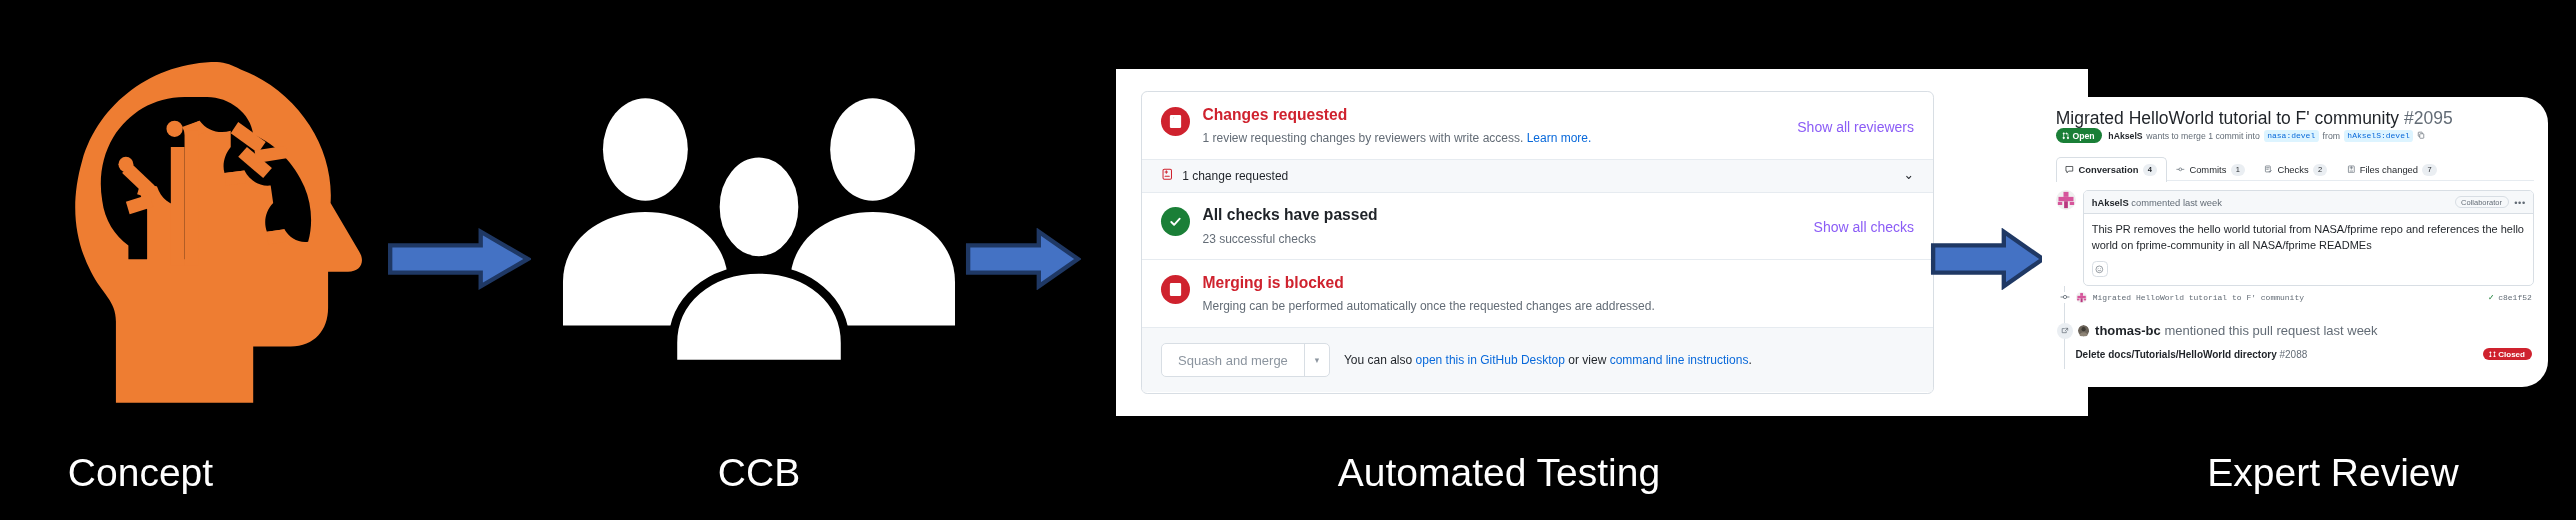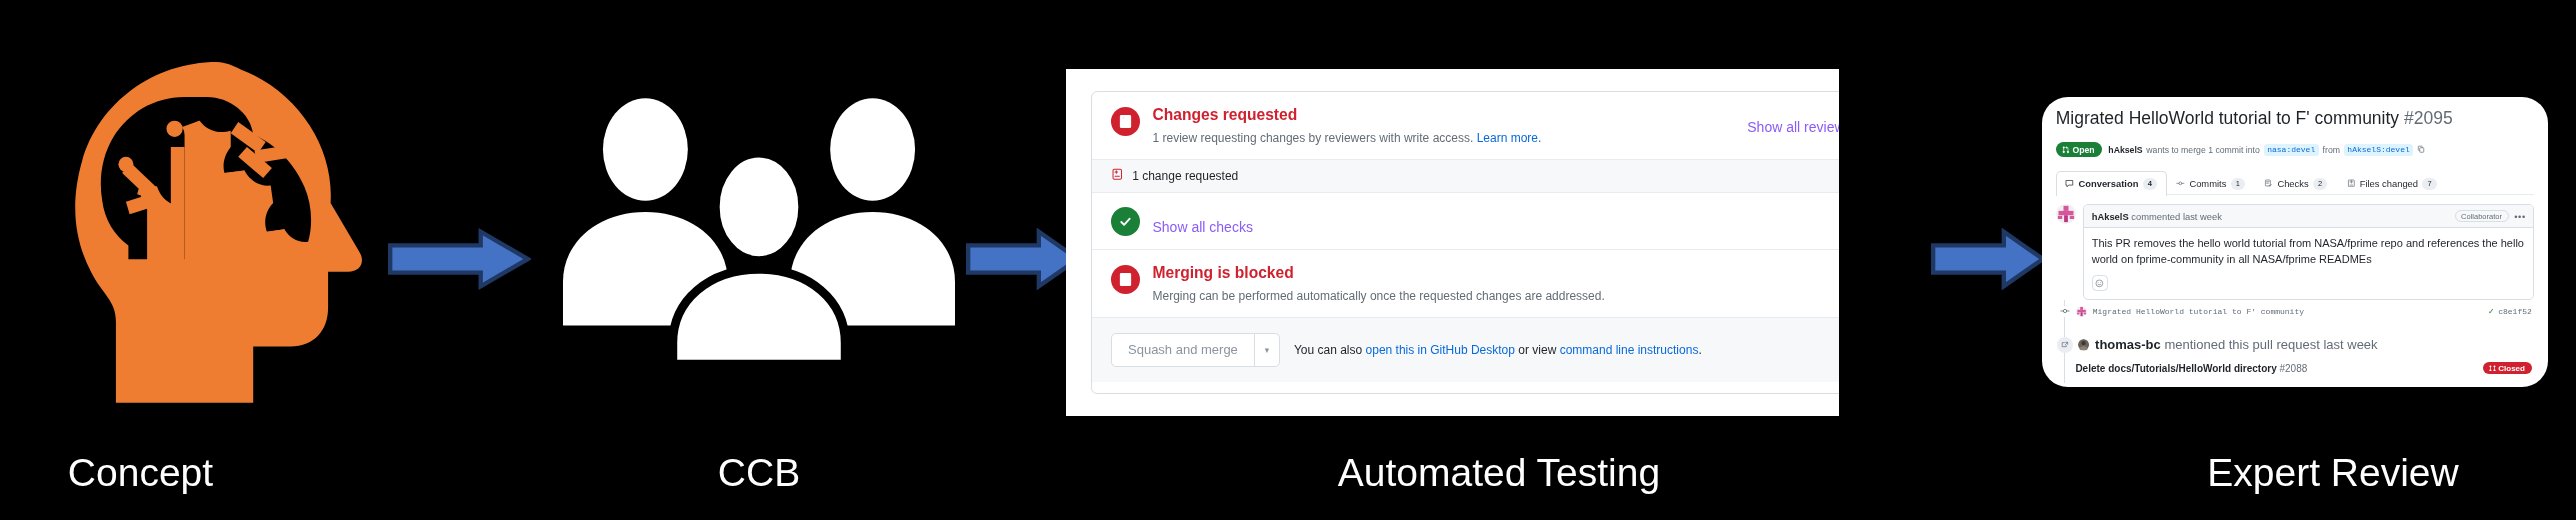--- a/index.html
+++ b/index.html
@@ -28,22 +28,22 @@
 
   
   .concept-icon { position: absolute; left: 66px; top: 53px; width: 312px; height: 350px; }
 
   
   .ccb-icon { position: absolute; left: 553px; top: 87px; width: 412px; height: 281px; }
 
   
   .gh-panel {
     position: absolute;
-    left: 1066px; top: 69px;
-    width: 773px; height: 347px;
+    left: 1116px; top: 69px;
+    width: 972px; height: 347px;
     background: #ffffff;
     overflow: hidden;
   }
   .gh-inner {
     position: absolute;
     left: 25px; top: 22px;
     width: 793px; height: 303px;
     border: 1.2px solid #d8dee4;
     border-radius: 6.2px;
     background: #fff;
@@ -92,21 +92,21 @@
     position: absolute;
     left: 2042px; top: 97px;
     width: 506px; height: 290px;
     background: #ffffff;
     overflow: hidden;
     padding: 11.2px 13.7px 0 13.7px;
     border-radius: 26px;
   }
   .pr-title { font-size: 17.5px; color: #1f2328; font-weight: 400; line-height: 1.15; }
   .pr-title .num { color: #636c76; }
-  .pr-meta { display: flex; align-items: center; gap: 6.2px; margin-top: 14px; }
+  .pr-meta { display: flex; align-items: center; gap: 6.2px; margin-top: 0; }
   .pill-open {
     background: #1a7f37; color: #fff; border-radius: 624px;
     padding: 2.5px 7.5px 2.5px 6.2px; font-size: 8.7px; font-weight: bold;
     display: inline-flex; align-items: center; gap: 3.1px; white-space: nowrap;
   }
   .pr-meta-text { font-size: 8.7px; color: #636c76; display: flex; align-items: center; gap: 3.7px; flex-wrap: nowrap; }
   .pr-meta-text b { color: #1f2328; font-weight: bold; }
   .code-ref {
     background: #ddf4ff; color: #0969da; border-radius: 3.1px;
     padding: 1.2px 3.7px; font-family: "Liberation Mono", monospace; font-size: 8px; text-align: center;
@@ -269,20 +269,24 @@
         </div>
       </div>
 
       <div class="gh-row">
         <div class="gh-head">
           <div class="gh-badge green">
             <svg width="15" height="15" viewBox="0 0 16 16" fill="none" stroke="#ffffff" stroke-width="2" aria-hidden="true">
               <path d="M3.5 8.5l3 3 6-6.5" stroke-linecap="round" stroke-linejoin="round"></path>
             </svg>
           </div>
+          <div class="gh-texts">
+            <div class="gh-title dark">All checks have passed</div>
+            <div class="gh-sub">23 successful checks</div>
+          </div>
           <div class="gh-action">Show all checks</div>
         </div>
       </div>
 
       <div class="gh-row">
         <div class="gh-head">
           <div class="gh-badge red">
             <svg width="15" height="15" viewBox="0 0 16 16" fill="#ffffff" aria-hidden="true">
               <path d="M3.5 1h9a1.5 1.5 0 0 1 1.5 1.5v11A1.5 1.5 0 0 1 12.5 15h-9A1.5 1.5 0 0 1 2 13.5v-11A1.5 1.5 0 0 1 3.5 1Zm1.75 2a.75.75 0 0 1 .75.75V4.5h.75a.75.75 0 0 1 0 1.5H6v.75a.75.75 0 0 1-1.5 0V6h-.75a.75.75 0 0 1 0-1.5h.75V3.75A.75.75 0 0 1 5.25 3Zm-1.5 8a.75.75 0 0 1 .75-.75h3a.75.75 0 0 1 0 1.5h-3a.75.75 0 0 1-.75-.75Z"></path>
             </svg>

